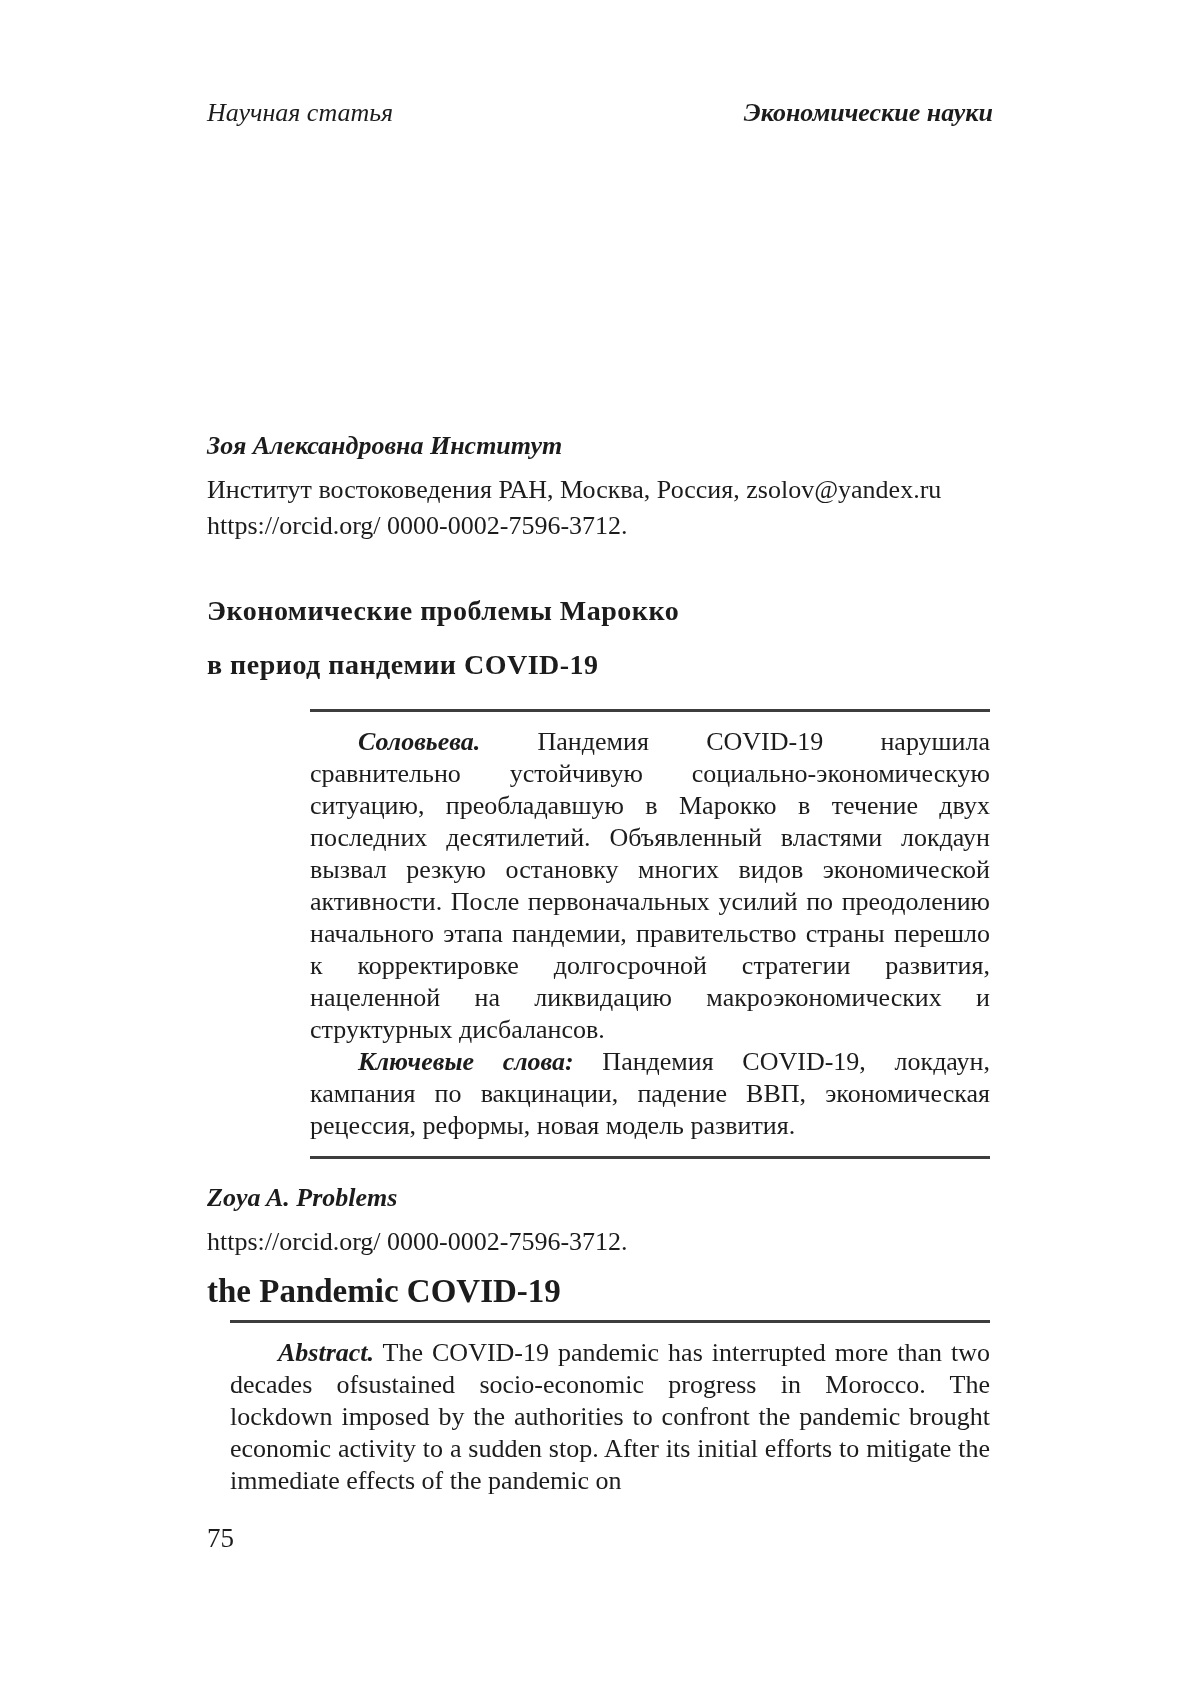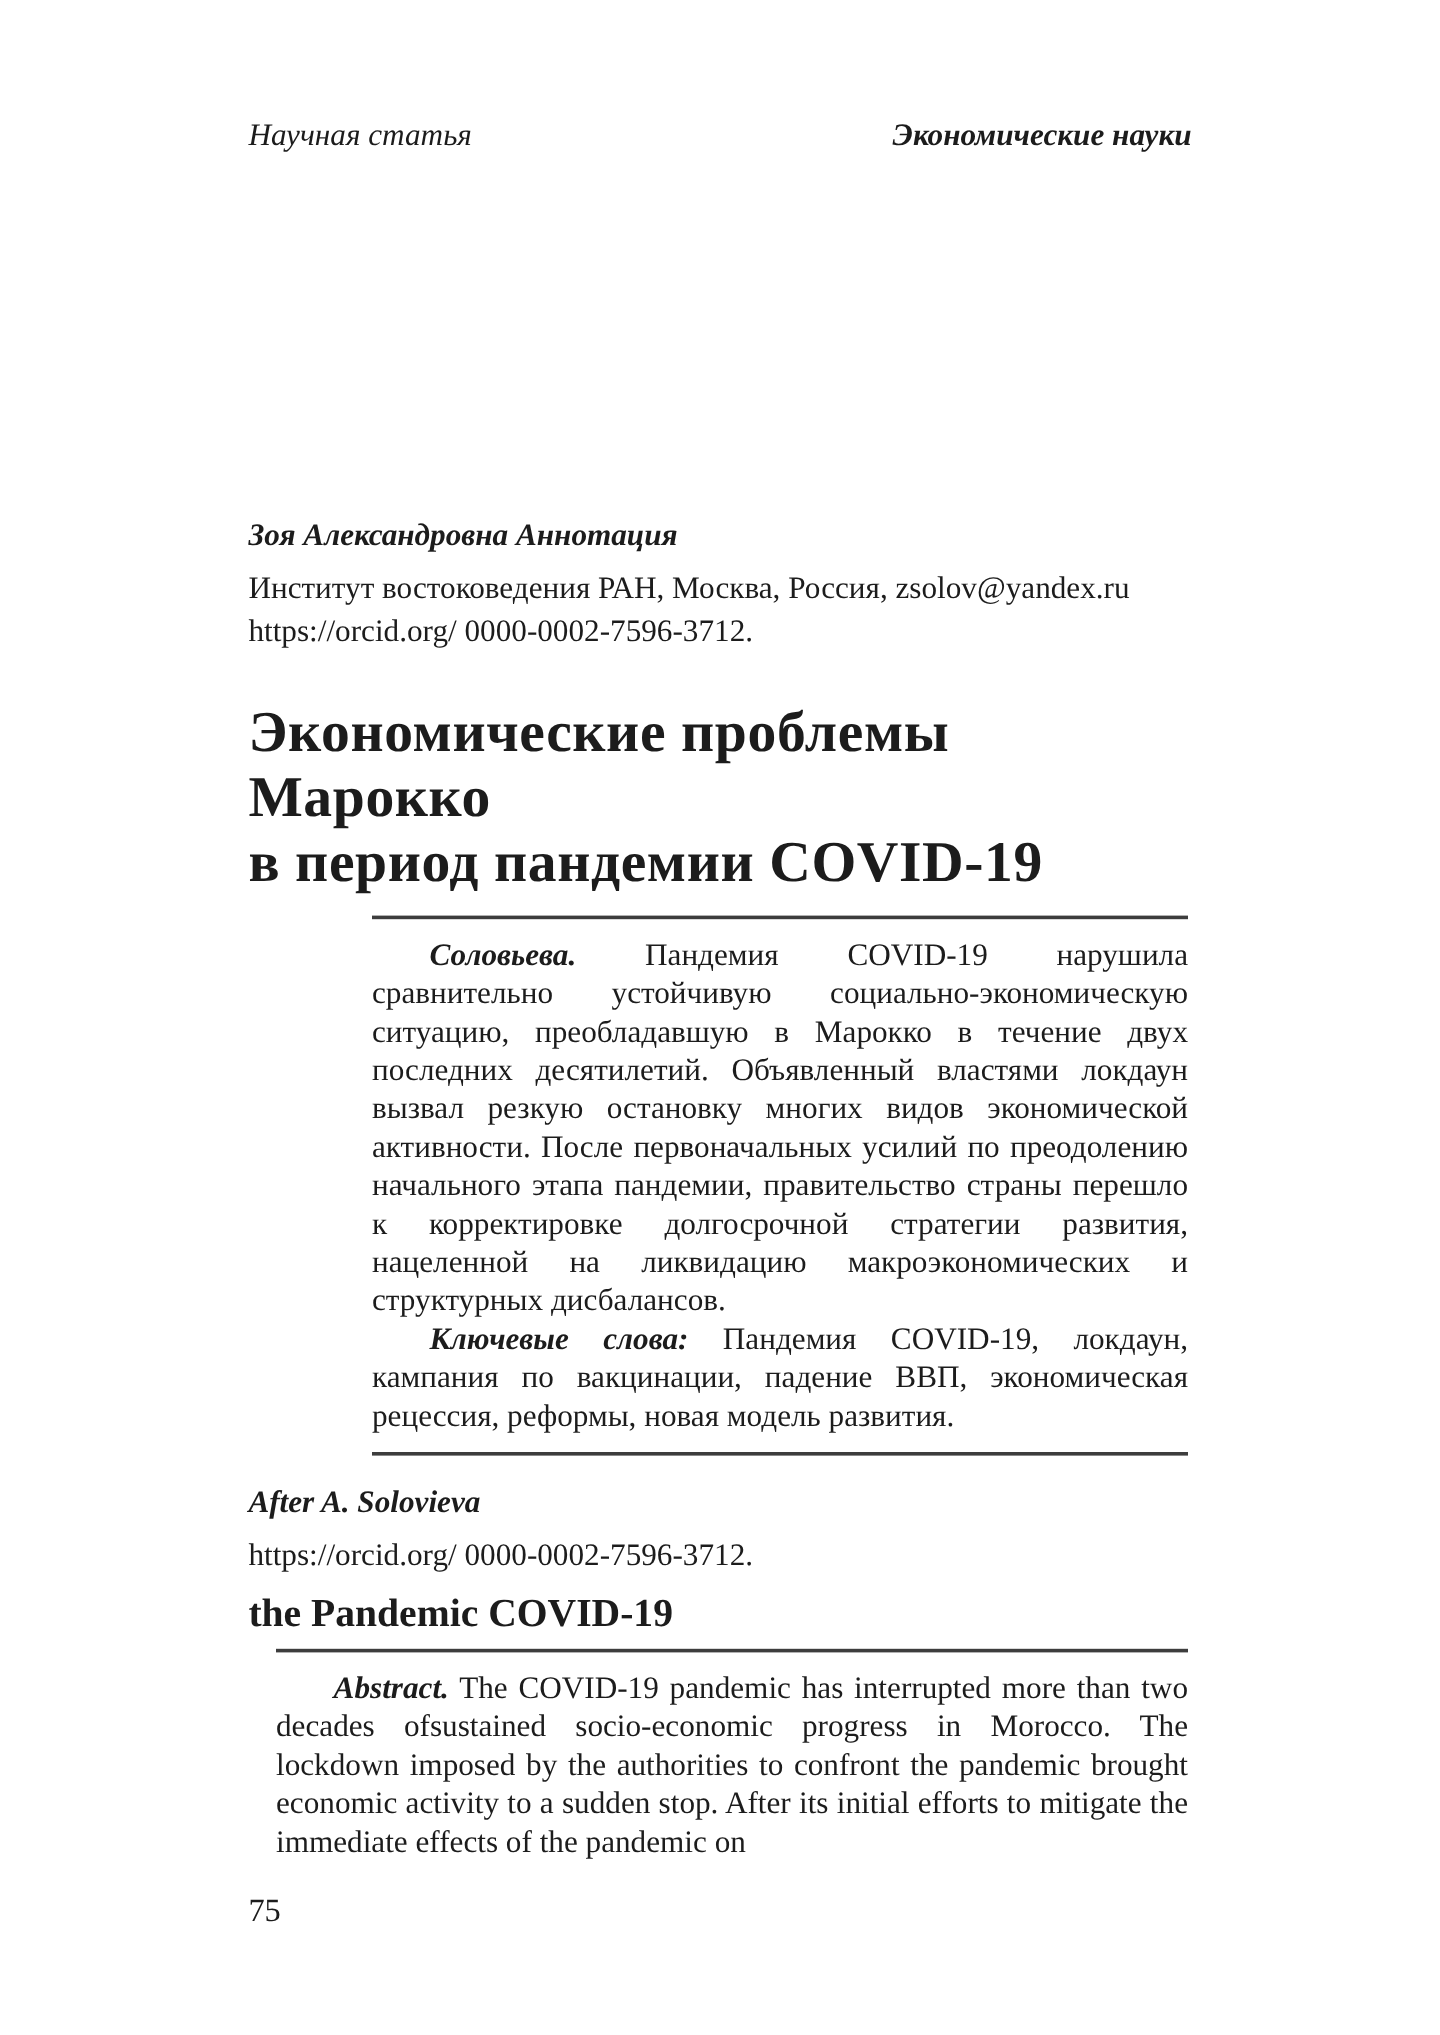--- a/index.html
+++ b/index.html
@@ -25,21 +25,21 @@
   .italic  { font-style: italic; }
   .bi      { font-weight: bold; font-style: italic; }
 
   .author-block { line-height: 36px; font-size: 26px; }
   .author-block .author-name { font-weight: bold; font-style: italic; margin-bottom: 8px; }
 
   .ru-author-block { margin-top: 298px; }
 
   .title-ru {
     margin-top: 40px;
-    font-size: 48px;
+    font-size: 28px;
     font-weight: bold;
     line-height: 54px;
     letter-spacing: 0.5px;
   }
   .title-en {
     margin-top: 10px;
     font-size: 33px;
     font-weight: bold;
     line-height: 43px;
   }
@@ -82,21 +82,21 @@
 <body>
 
 <div class="page">
 
   <div class="row-split">
     <span class="italic">Научная статья</span>
     <span class="bi">Экономические науки</span>
   </div>
 
   <div class="author-block ru-author-block">
-    <div class="author-name">Зоя Александровна Аннотация</div>
+    <div class="author-name">Зоя Александровна Институт</div>
     <div>Институт востоковедения РАН, Москва, Россия, zsolov@yandex.ru</div>
     <div>https://orcid.org/ 0000-0002-7596-3712.</div>
   </div>
 
   <h1 class="title-ru">
     <span style="display:block">Экономические проблемы Марокко</span>
     <span style="display:block">в период пандемии COVID-19</span>
   </h1>
 
   <div class="abstract-block abstract-block-ru closed">
@@ -105,21 +105,21 @@
       <span>Пандемия COVID-19 нарушила сравнительно устойчивую социально-экономическую ситуацию, преобладавшую в Марокко в течение двух последних десятилетий. Объявленный властями локдаун вызвал резкую остановку многих видов экономической активности. После первоначальных усилий по преодолению начального этапа пандемии, правительство страны перешло к корректировке долгосрочной стратегии развития, нацеленной на ликвидацию макроэкономических и структурных дисбалансов.</span>
     </p>
     <p>
       <span class="bi">Ключевые слова:</span>
       <span>Пандемия COVID-19, локдаун, кампания по вакцинации, падение ВВП, экономическая рецессия, реформы, новая модель развития.</span>
     </p>
   </div>
 
 
   <div class="author-block en-author-block">
-    <div class="author-name">After A. Solovieva</div>
+    <div class="author-name">Zoya A. Problems</div>
     <div>https://orcid.org/ 0000-0002-7596-3712.</div>
   </div>
 
   <h2 class="title-en">
     <span style="display:block">the Pandemic COVID-19</span>
   </h2>
 
   <div class="abstract-block abstract-block-en">
     <p>
       <span class="bi">Abstract.</span>

